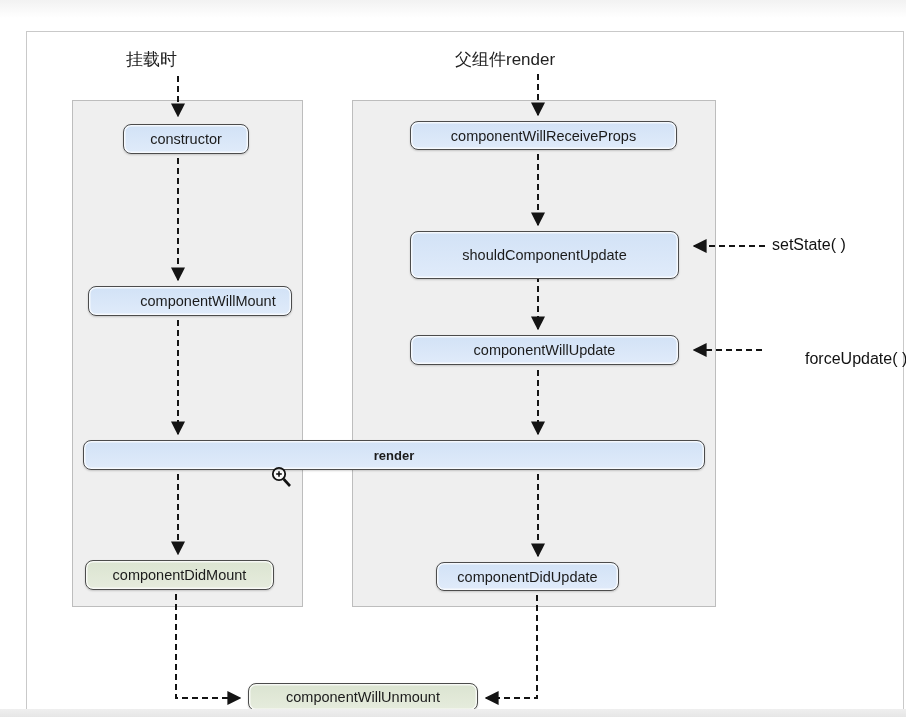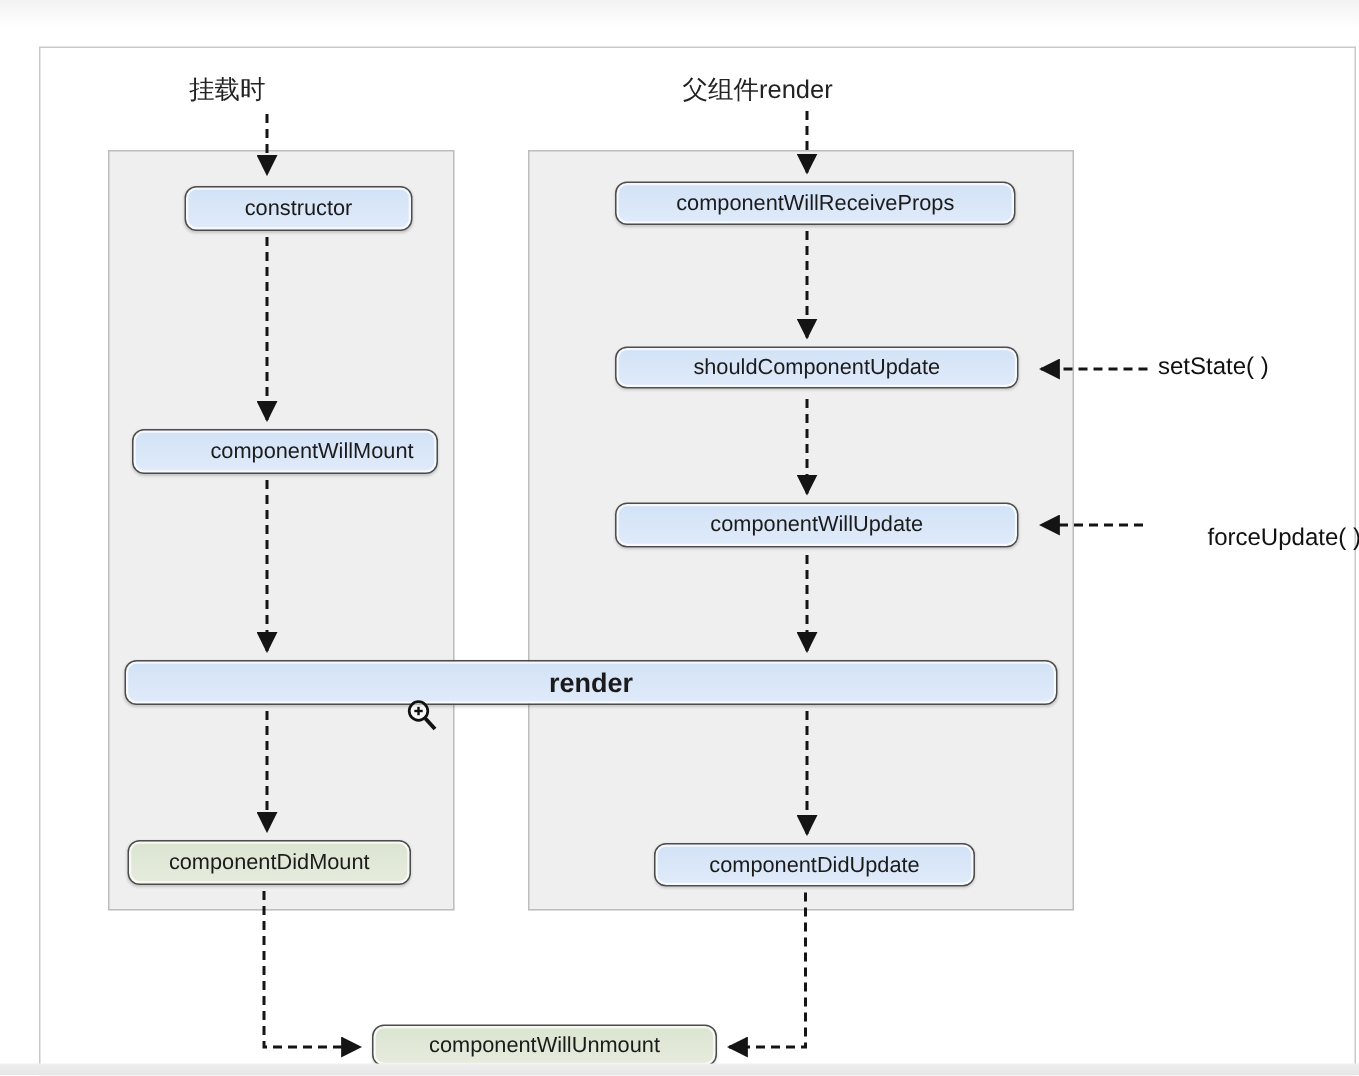--- a/index.html
+++ b/index.html
@@ -47,29 +47,29 @@
   .node{
     position:absolute;box-sizing:border-box;z-index:3;
     border:1.6px solid var(--node-border);border-radius:8px;
     display:flex;align-items:center;justify-content:center;
     font-size:14.5px;color:var(--text);
     background:linear-gradient(180deg,var(--node-blue-top),var(--node-blue-bottom));
     box-shadow:inset 0 0 0 1.5px rgba(255,255,255,.75),0 1px 2px rgba(0,0,0,.18);
     white-space:nowrap;
   }
   .node.green{background:linear-gradient(180deg,var(--node-green-top),var(--node-green-bottom));}
-  .node.render-bar{font-weight:700;font-size:18px;}
-  .n-constructor{left:123px;top:124px;width:152px;height:30px;}
+  .node.render-bar{font-weight:700;font-size:13px;}
+  .n-constructor{left:123px;top:124px;width:126px;height:30px;}
   .n-cwm{left:88px;top:286px;width:204px;height:30px;padding-left:36px;}
   .n-cwrp{left:410px;top:121px;width:267px;height:29px;text-align:right;}
-  .n-scu{left:410px;top:231px;width:269px;height:28px;}
+  .n-scu{left:410px;top:231px;width:269px;height:48px;}
   .n-cwu{left:410px;top:335px;width:269px;height:30px;}
   .n-render{left:83px;top:440px;width:622px;height:30px;}
   .n-cdm{left:85px;top:560px;width:189px;height:30px;}
-  .n-cdu{left:436px;top:562px;width:214px;height:29px;}
+  .n-cdu{left:436px;top:562px;width:183px;height:29px;}
   .n-cwun{left:248px;top:683px;width:230px;height:28px;}
   .side-label{
     position:absolute;z-index:3;font-size:16px;color:#111;white-space:nowrap;
   }
   .l-setstate{left:772px;top:236px;}
   .l-forceupdate{left:770px;top:350px;margin-left:35px;}
   .magnifier{position:absolute;left:268px;top:464px;z-index:4;}
 </style>
 </head>
 <body>

